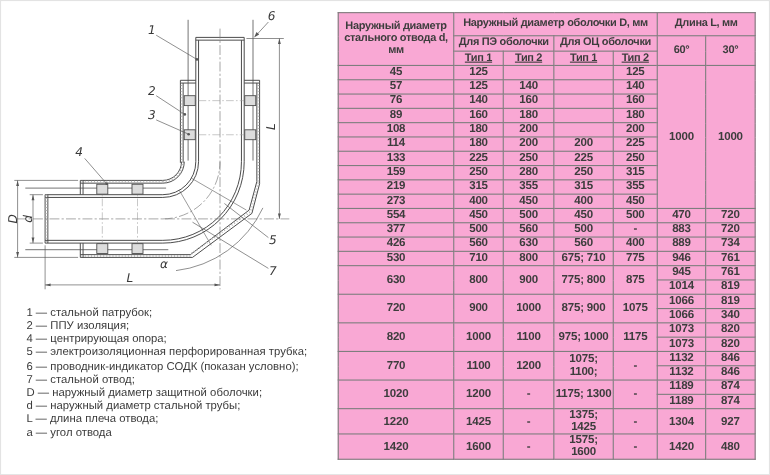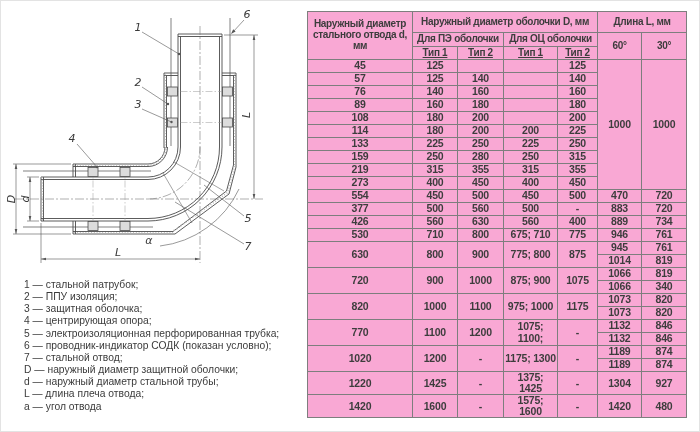--- a/index.html
+++ b/index.html
@@ -121,21 +121,20 @@
       <text class="dlabel" x="25" y="201" transform="rotate(-90 25 198)">d</text>
       <text class="dlabel" x="117" y="255">L</text>
       <text class="dlabel" x="249" y="114" transform="rotate(-90 249 114)">L</text>
       <text class="dlabel" x="148" y="243">α</text>
     </g>
   </svg>
 
   <div id="legend">
       <div>1 — стальной патрубок;</div>
       <div>2 — ППУ изоляция;</div>
-      <div>3 — защитная оболочка;</div>
       <div>4 — центрирующая опора;</div>
       <div>5 — электроизоляционная перфорированная трубка;</div>
       <div>6 — проводник-индикатор СОДК (показан условно);</div>
       <div>7 — стальной отвод;</div>
       <div>D — наружный диаметр защитной оболочки;</div>
       <div>d — наружный диаметр стальной трубы;</div>
       <div>L — длина плеча отвода;</div>
       <div>a — угол отвода</div>
     </div>
 

